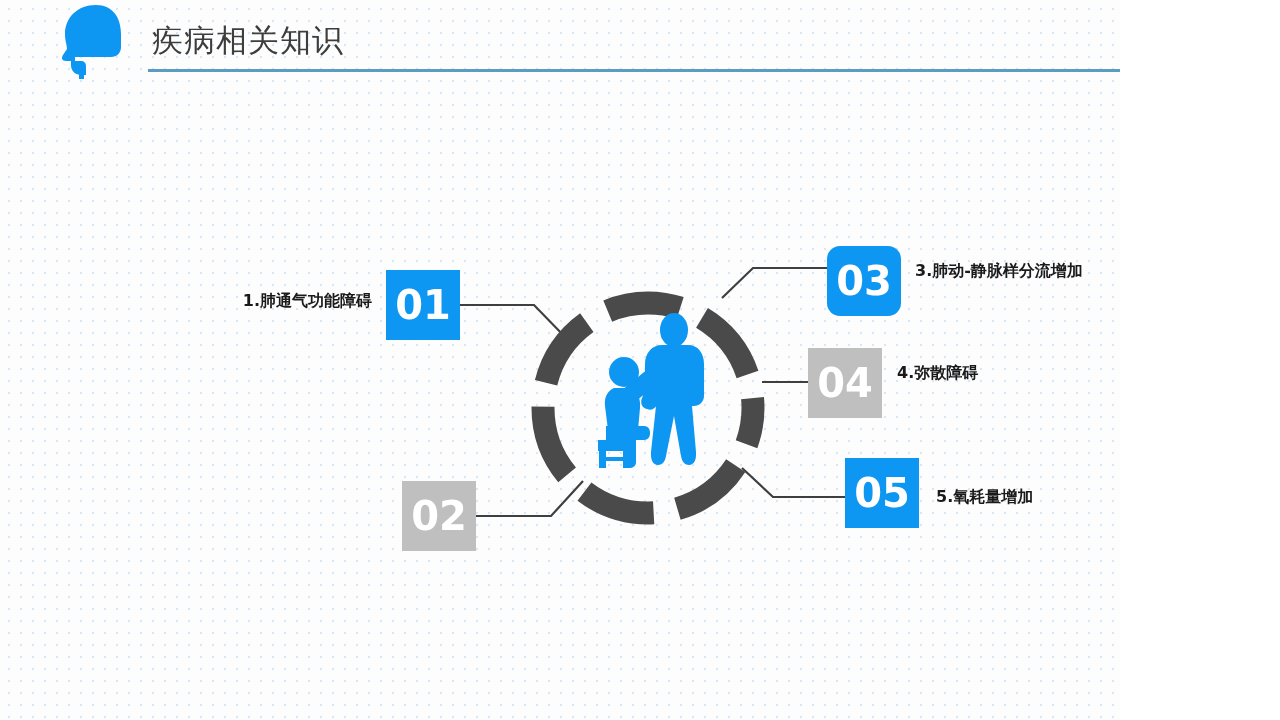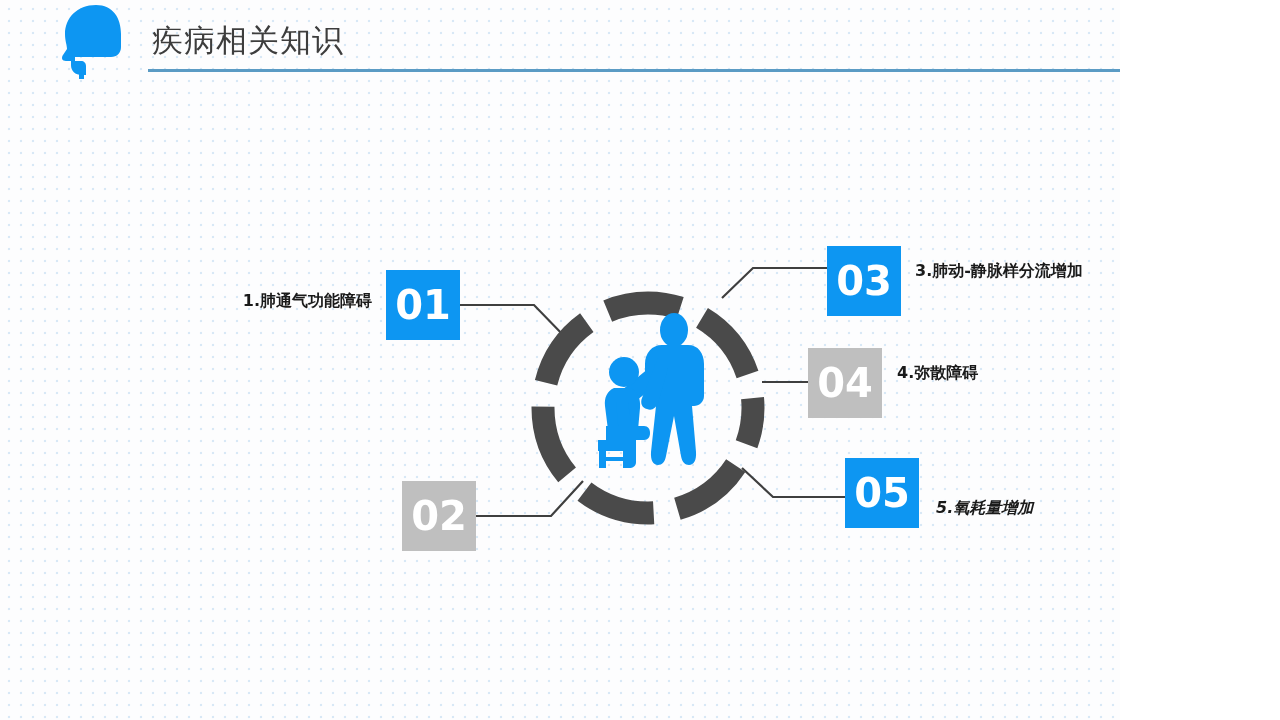--- a/index.html
+++ b/index.html
@@ -108,28 +108,28 @@
   }
 
   
   #box-01 { left: 386px; top: 270px; }
   #label-01 { left: 176px; top: 291px; width: 196px; text-align: right; }
 
   #box-02 { left: 402px; top: 481px; }
   #label-02 { left: 156px; top: 502px; width: 232px; text-align: right; }
 
   
-  #box-03 { left: 827px; top: 246px; }
+  #box-03 { left: 827px; top: 246px; border-radius: 13px; }
   #label-03 { left: 915px; top: 261px; }
 
   #box-04 { left: 808px; top: 348px; }
   #label-04 { left: 897px; top: 363px; }
 
   #box-05 { left: 845px; top: 458px; }
-  #label-05 { left: 936px; top: 498px; font-style: italic; }
+  #label-05 { left: 936px; top: 487px; }
 
   
   #center-ring {
     position: absolute;
     left: 523px;
     top: 283px;
     width: 250px;
     height: 250px;
   }
   #center-figure {

